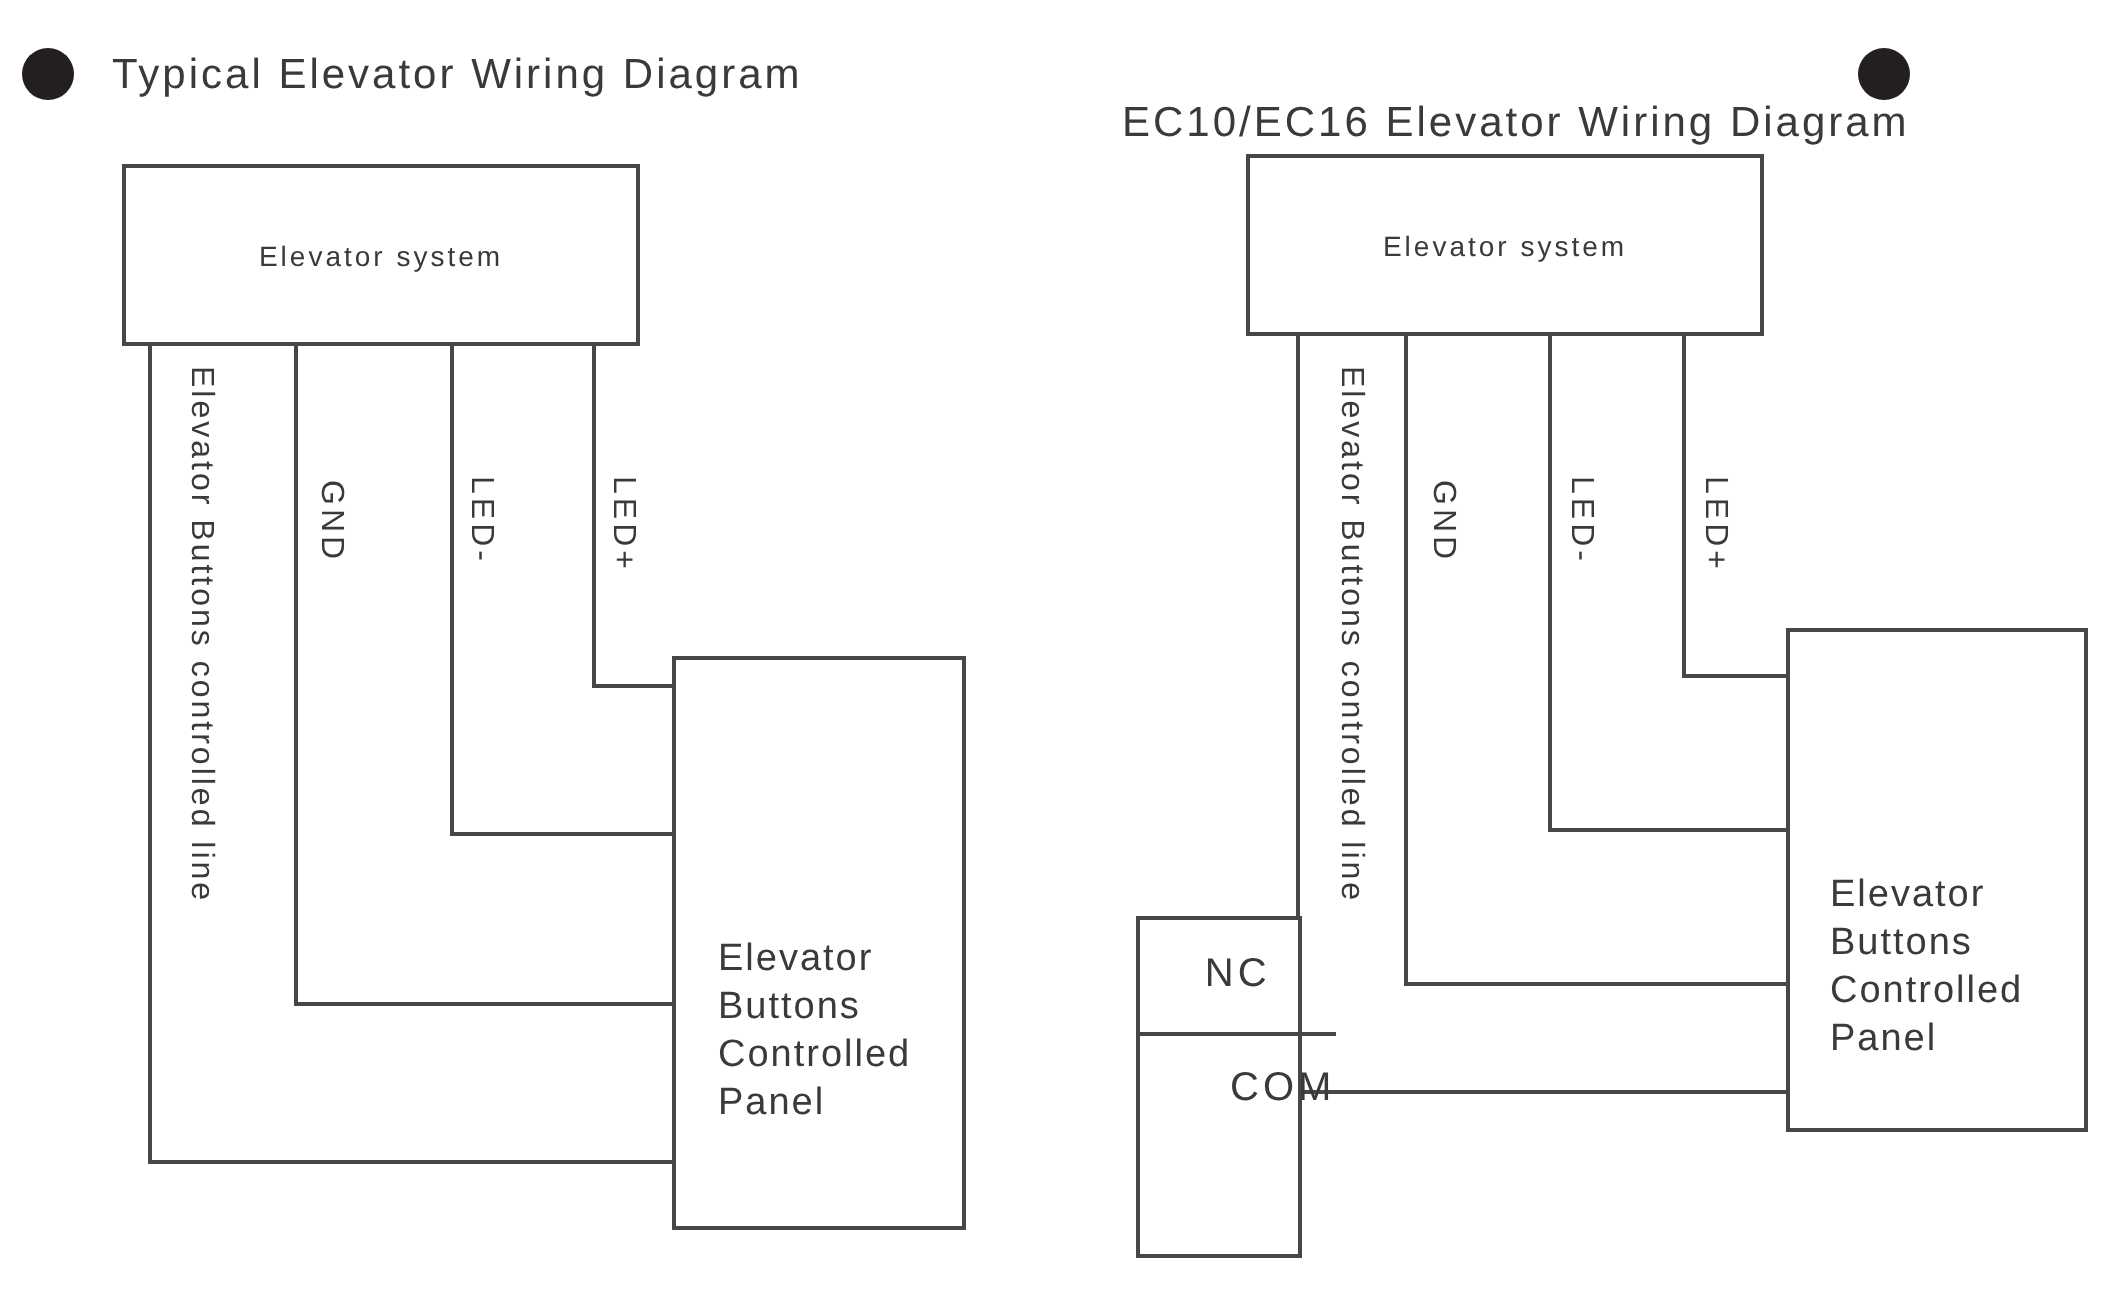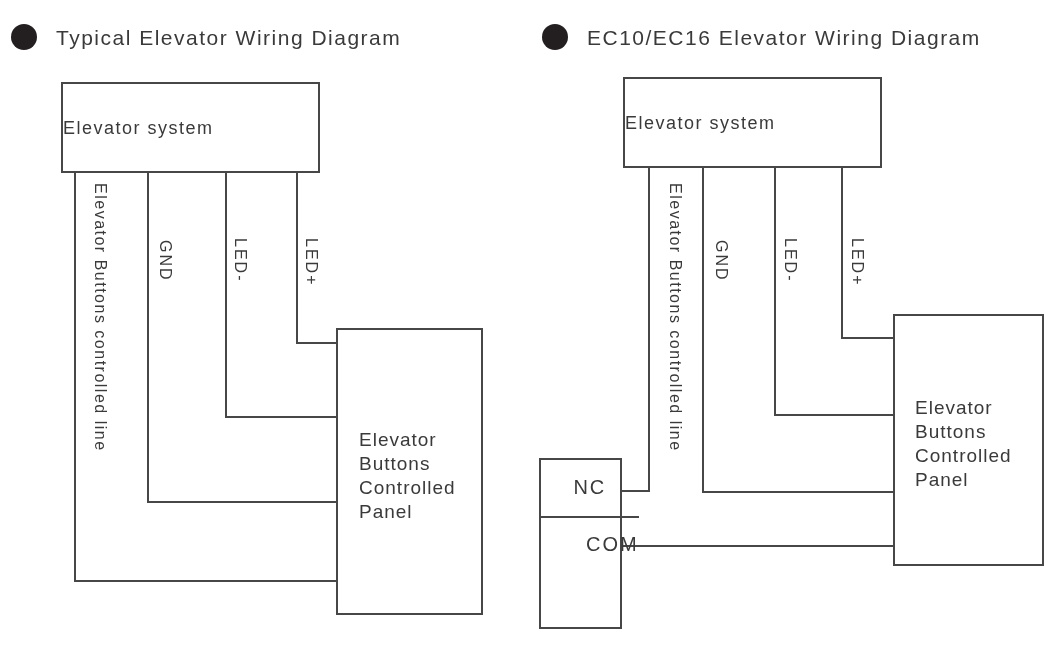--- a/index.html
+++ b/index.html
@@ -36,27 +36,29 @@
   }
 
   .box {
     position: absolute;
     border: 2px solid var(--line);
     background: var(--background);
   }
   .sys-label {
     position: absolute; left: 0; right: 0; top: 50%;
     transform: translateY(-50%);
-    font-size: 18px; letter-spacing: 1.5px;
+    text-align: center;
+    font-size: 14px; letter-spacing: 1.5px;
     white-space: nowrap;
   }
   .panel-text {
     position: absolute;
     font-size: 19px; line-height: 24px; letter-spacing: 1px;
     white-space: nowrap;
+    margin-top: 40px;
   }
 
   .vlabel {
     position: absolute;
     transform-origin: 0 0;
     transform: rotate(90deg);
     white-space: nowrap;
     font-size: 16px;
     line-height: 19px;
     letter-spacing: 1.5px;
@@ -112,35 +114,35 @@
 
   <div class="box" style="left:336px; top:328px; width:147px; height:287px;">
     <div class="panel-text" style="left:21px; top:98px;">
       <div>Elevator</div>
       <div>Buttons</div>
       <div>Controlled</div>
       <div>Panel</div>
     </div>
   </div>
 
-  <div class="title" style="left:542px; top:24px;">
+  <div class="title" style="left:542px; top:24px;flex-direction:column;">
     <span class="bullet"></span>
     <span class="title-text">EC10/EC16 Elevator Wiring Diagram</span>
   </div>
 
   <div class="box" style="left:623px; top:77px; width:259px; height:91px;">
     <span class="sys-label">Elevator system</span>
   </div>
 
   <div class="vlabel" style="left:685px; top:183px;">Elevator Buttons controlled line</div>
   <div class="vlabel short" style="left:731px; top:240px;">GND</div>
   <div class="vlabel short" style="left:800px; top:238px;">LED-</div>
   <div class="vlabel short" style="left:867px; top:238px;">LED+</div>
 
-  <div class="relay" style="left:539px; top:458px; width:83px; height:171px;">
+  <div class="relay" style="left:568px; top:458px; width:83px; height:171px;">
     <div class="relay-cell">NC</div>
     <div class="relay-cell">COM</div>
   </div>
 
   <div class="box" style="left:893px; top:314px; width:151px; height:252px;">
     <div class="panel-text" style="left:20px; top:80px;">
       <div>Elevator</div>
       <div>Buttons</div>
       <div>Controlled</div>
       <div>Panel</div>

